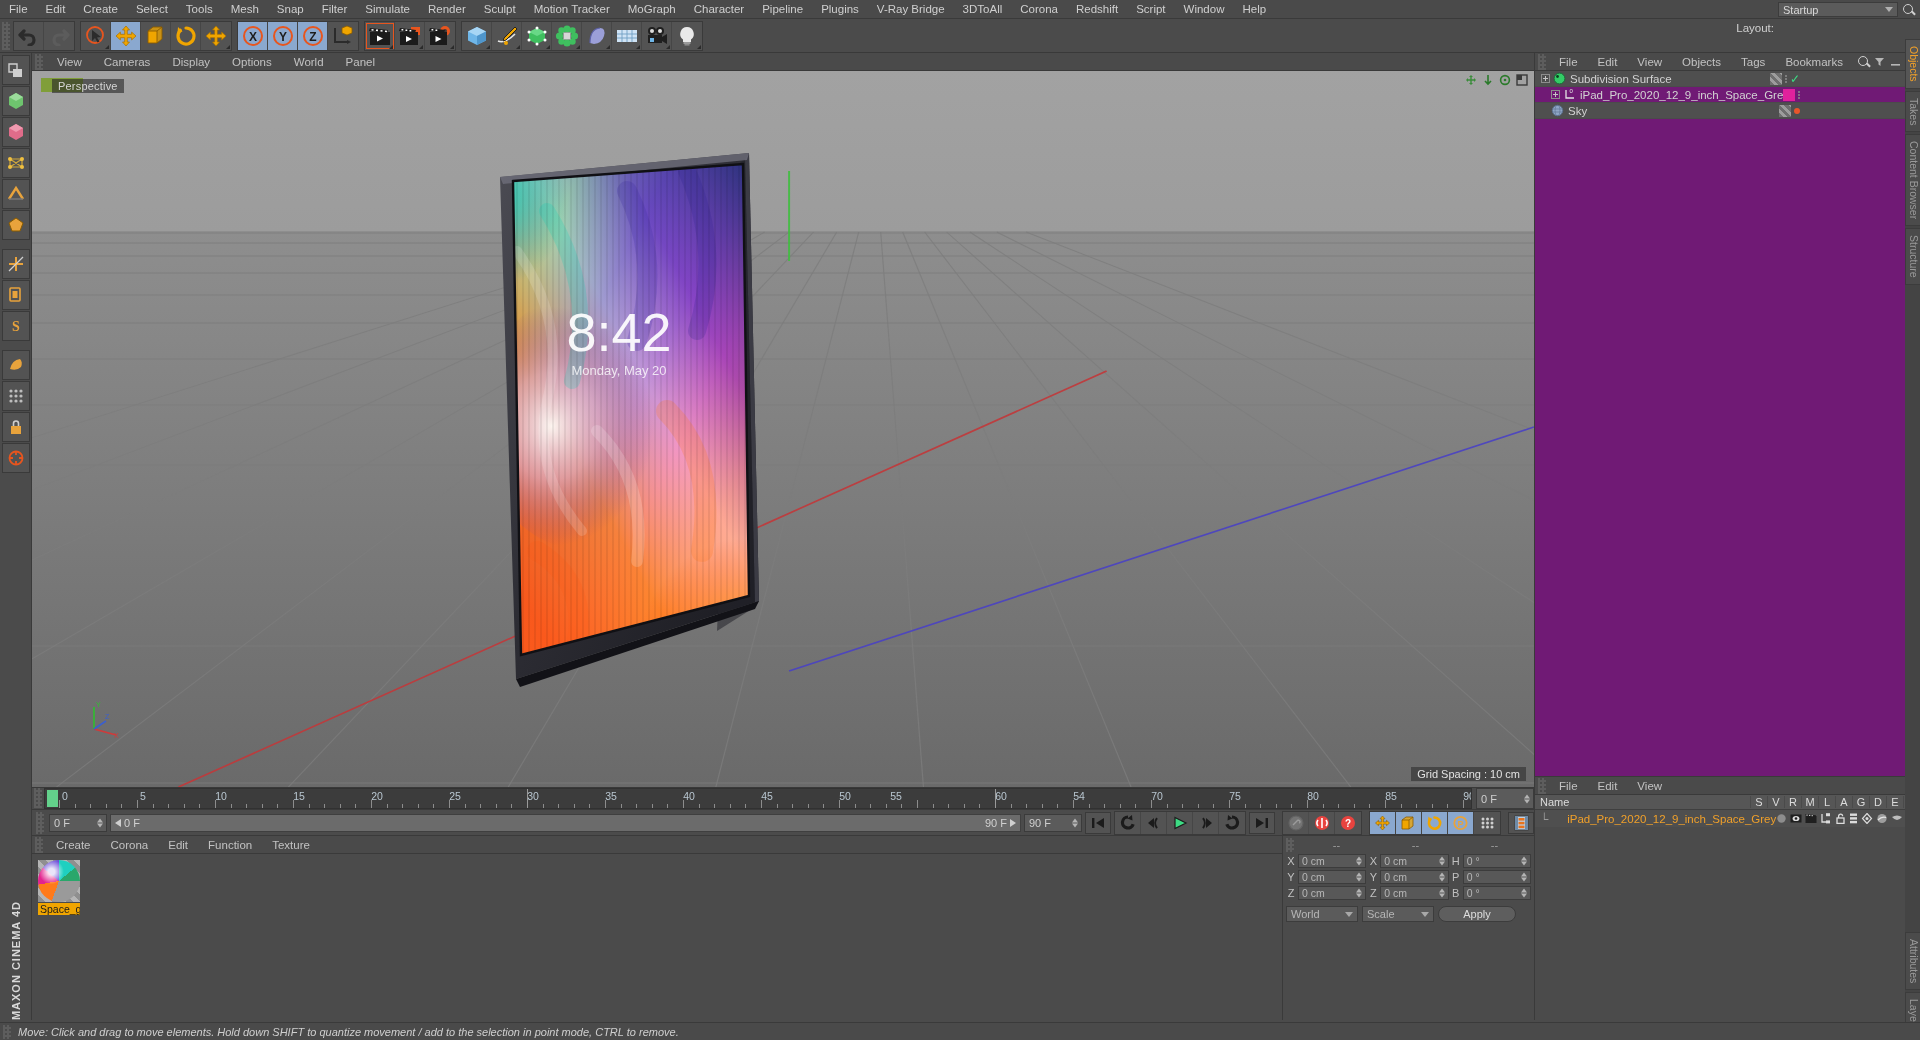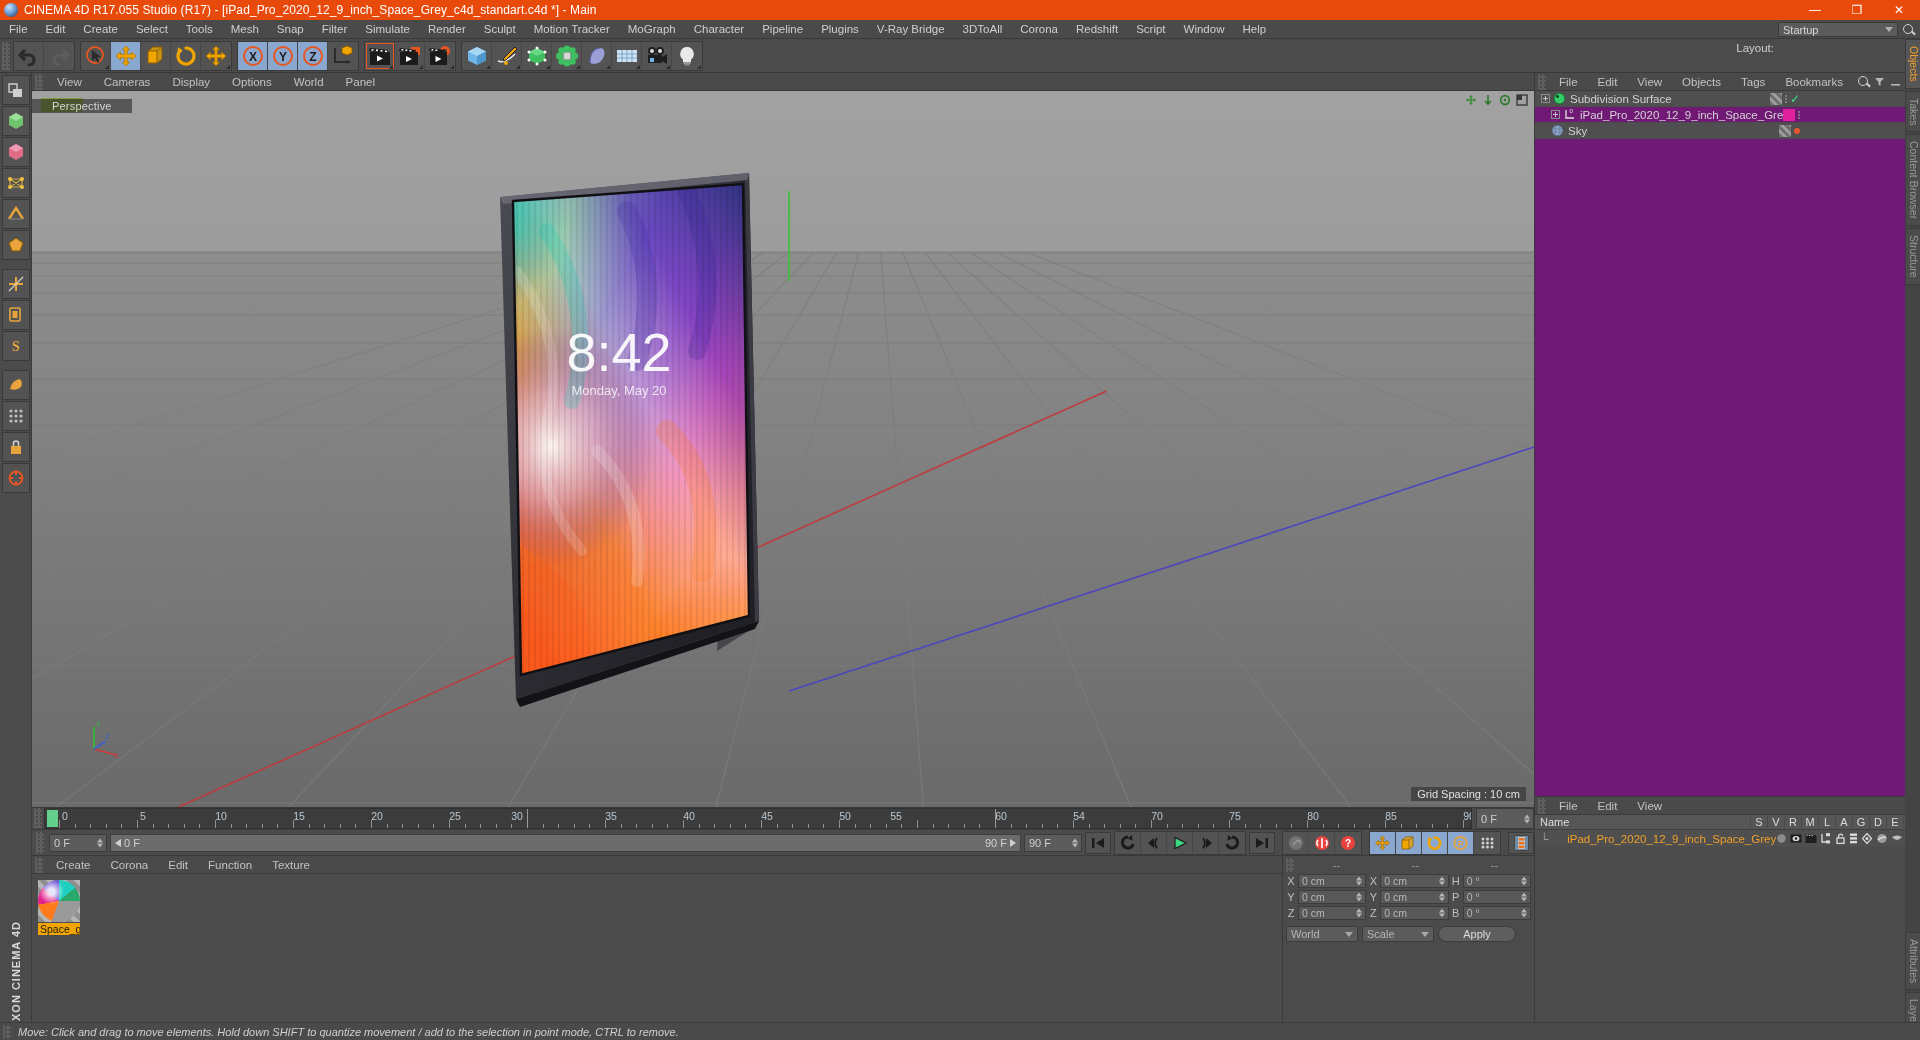--- a/index.html
+++ b/index.html
@@ -78,22 +78,22 @@
            padding-bottom:8px; }
 
   
   .center { flex:1; display:flex; flex-direction:column; min-width:0; }
   .viewmenu { height:18px; background:#4a4a4a; display:flex; align-items:center;
               border-bottom:1px solid #393939; }
   .viewmenu .mi { padding:0 11px; font-size:11.5px; color:#c2c2c2; line-height:18px; }
 
   .viewport { position:relative; height:716px; overflow:hidden;
      background:linear-gradient(180deg,#9a9a9a 0%, #9a9a9a 22.5%, #8c8c8c 22.6%, #6e6e6e 100%); }
-  .vpLabel { position:absolute; left:0; top:8px; background:rgba(40,40,40,.62);
-     color:#d6d6d6; font-size:11px; padding:1px 20px; letter-spacing:.2px; }
+  .vpLabel { position:absolute; left:20px; top:8px; background:rgba(40,40,40,.62);
+     color:#d6d6d6; font-size:11px; padding:1px 6px; letter-spacing:.2px; }
   .vpLabelSel { position:absolute; left:9px; top:7px; width:42px; height:14px; background:#7a9e27; opacity:.85;}
   .gridsp { position:absolute; right:8px; bottom:6px; background:rgba(40,40,40,.55);
      padding:1px 6px; font-size:11px; color:#e2e2e2; }
   .vpicons { position:absolute; right:6px; top:3px; display:flex; gap:5px; align-items:center;}
   .vpicons svg{display:block;}
 
   .axisgizmo { position:absolute; left:52px; bottom:48px; width:40px; height:40px; }
 
   
   .tlbar { height:22px; background:#4b4b4b; display:flex; align-items:stretch;
@@ -202,29 +202,20 @@
   
   .statusbar { position:absolute; left:0; bottom:0; width:1920px; height:18px; background:#4a4a4a;
      display:flex; align-items:center; border-top:1px solid #3a3a3a; }
   .statusbar .txt { font-size:11px; color:#cfcfcf; padding-left:4px;font-style:italic; }
 </style>
 </head>
 <body>
 
 <div class="app">
 
-  <div class="titlebar">
-    <div class="tlogo"></div>
-    <div class="ttext">CINEMA 4D R17.055 Studio (R17) - [iPad_Pro_2020_12_9_inch_Space_Grey_c4d_standart.c4d *] - Main</div>
-    <div class="winbtns">
-      <div class="winbtn">—</div>
-      <div class="winbtn">❐</div>
-      <div class="winbtn close">✕</div>
-    </div>
-  </div>
 
   <div class="menubar">
     <div class="mi">File</div>
     <div class="mi">Edit</div>
     <div class="mi">Create</div>
     <div class="mi">Select</div>
     <div class="mi">Tools</div>
     <div class="mi">Mesh</div>
     <div class="mi">Snap</div>
     <div class="mi">Filter</div>
@@ -840,21 +831,21 @@
             <div class="tick min" style="left: 1371.2px;"></div>
             <div class="tick min" style="left: 1386.8px;"></div>
             <div class="tick min" style="left: 1402.4px;"></div>
             <div class="tick maj" style="left: 1418px;"></div>
             <div class="lab" style="left: 20px;">0</div>
             <div class="lab" style="left: 98px;">5</div>
             <div class="lab" style="left: 176px;">10</div>
             <div class="lab" style="left: 254px;">15</div>
             <div class="lab" style="left: 332px;">20</div>
             <div class="lab" style="left: 410px;">25</div>
-            <div class="lab" style="left: 472px;">30</div>
+            <div class="lab" style="left: 488px;">30</div>
             <div class="lab" style="left: 566px;">35</div>
             <div class="lab" style="left: 644px;">40</div>
             <div class="lab" style="left: 722px;">45</div>
             <div class="lab" style="left: 800px;">50</div>
             <div class="lab" style="left: 851px;">55</div>
             <div class="lab" style="left: 956px;">60</div>
             <div class="lab" style="left: 1034px;">54</div>
             <div class="lab" style="left: 1112px;">70</div>
             <div class="lab" style="left: 1190px;">75</div>
             <div class="lab" style="left: 1268px;">80</div>

